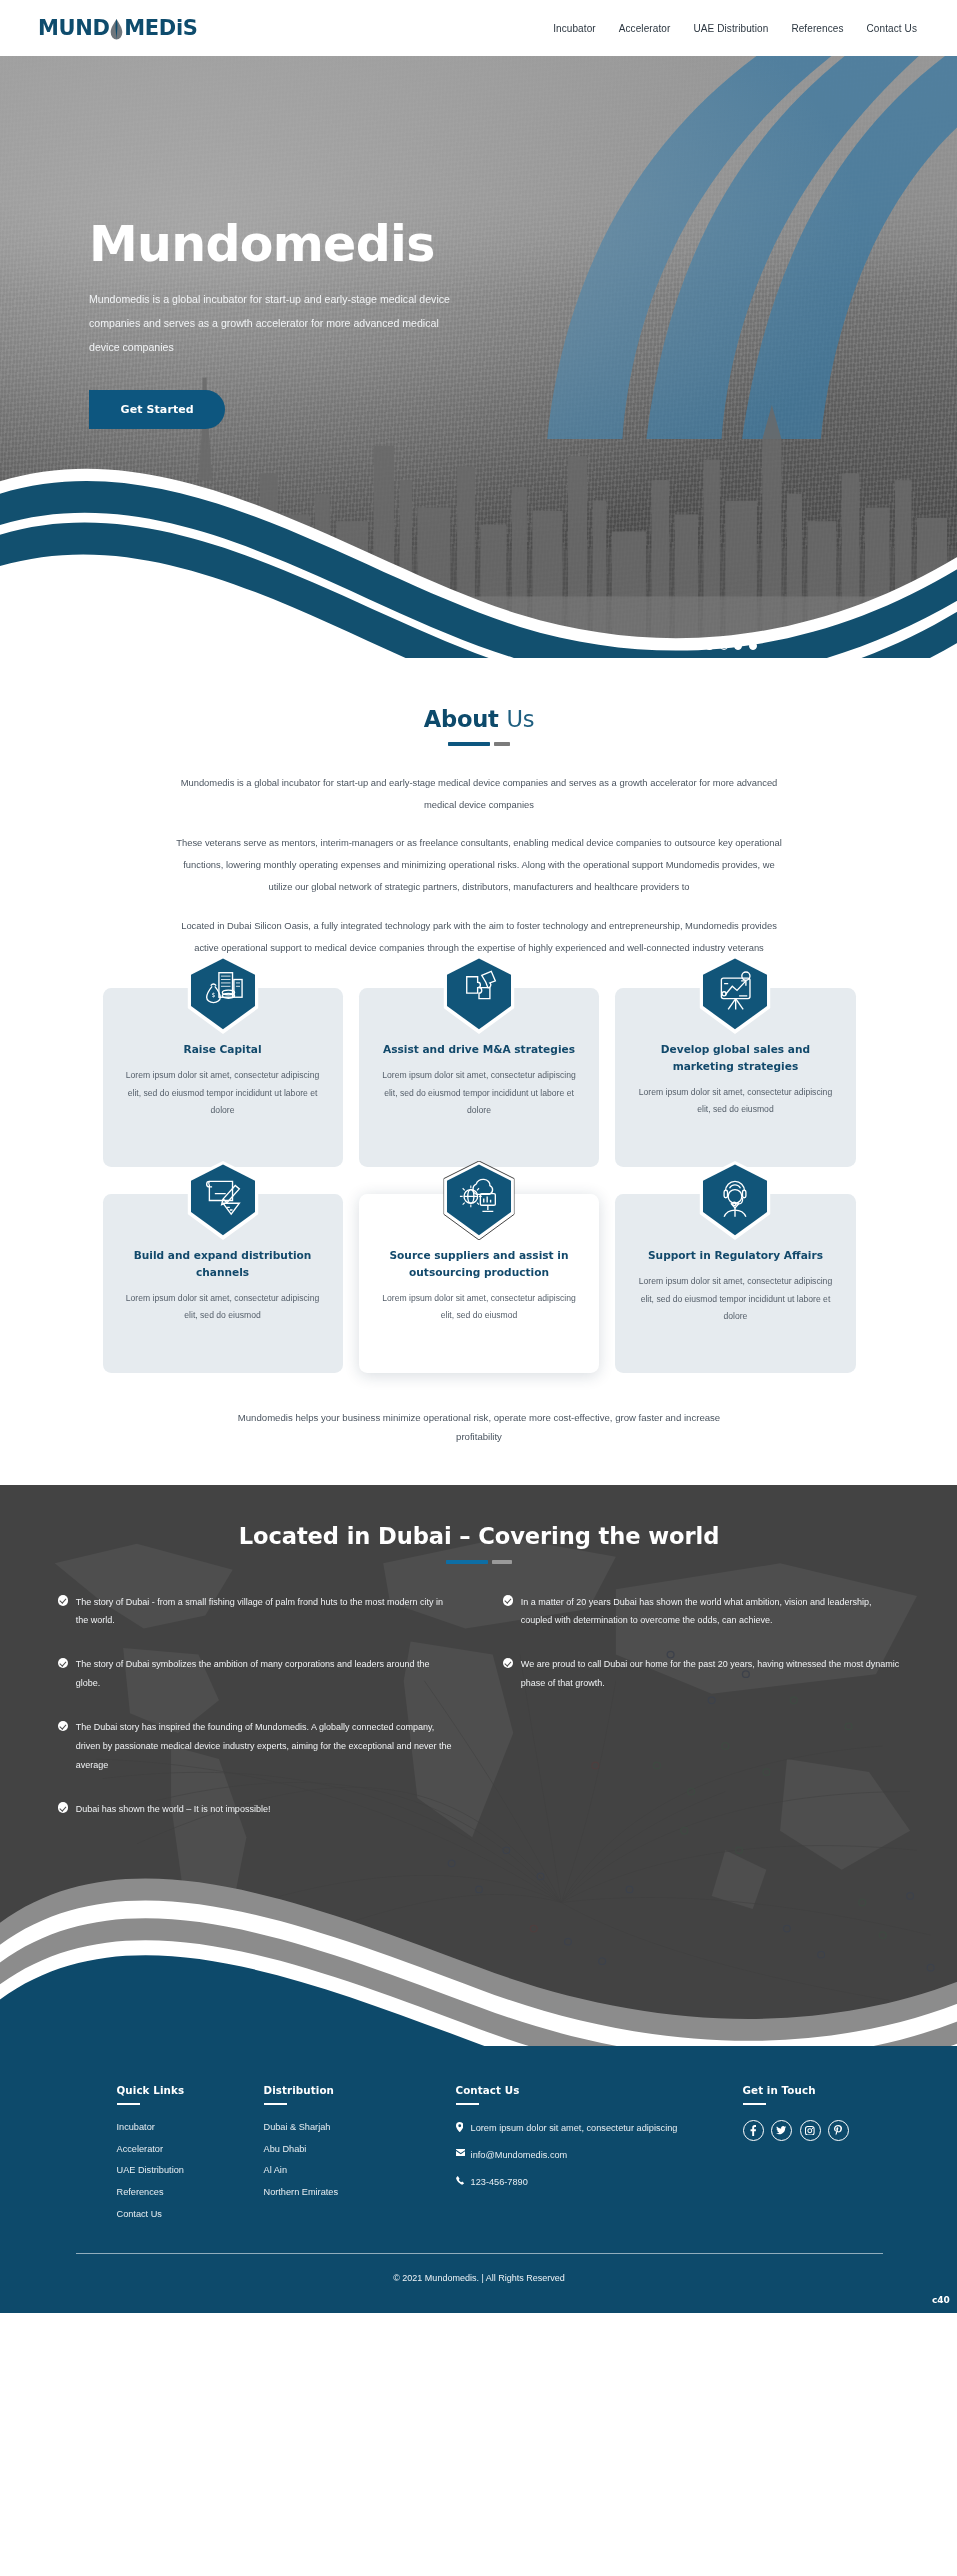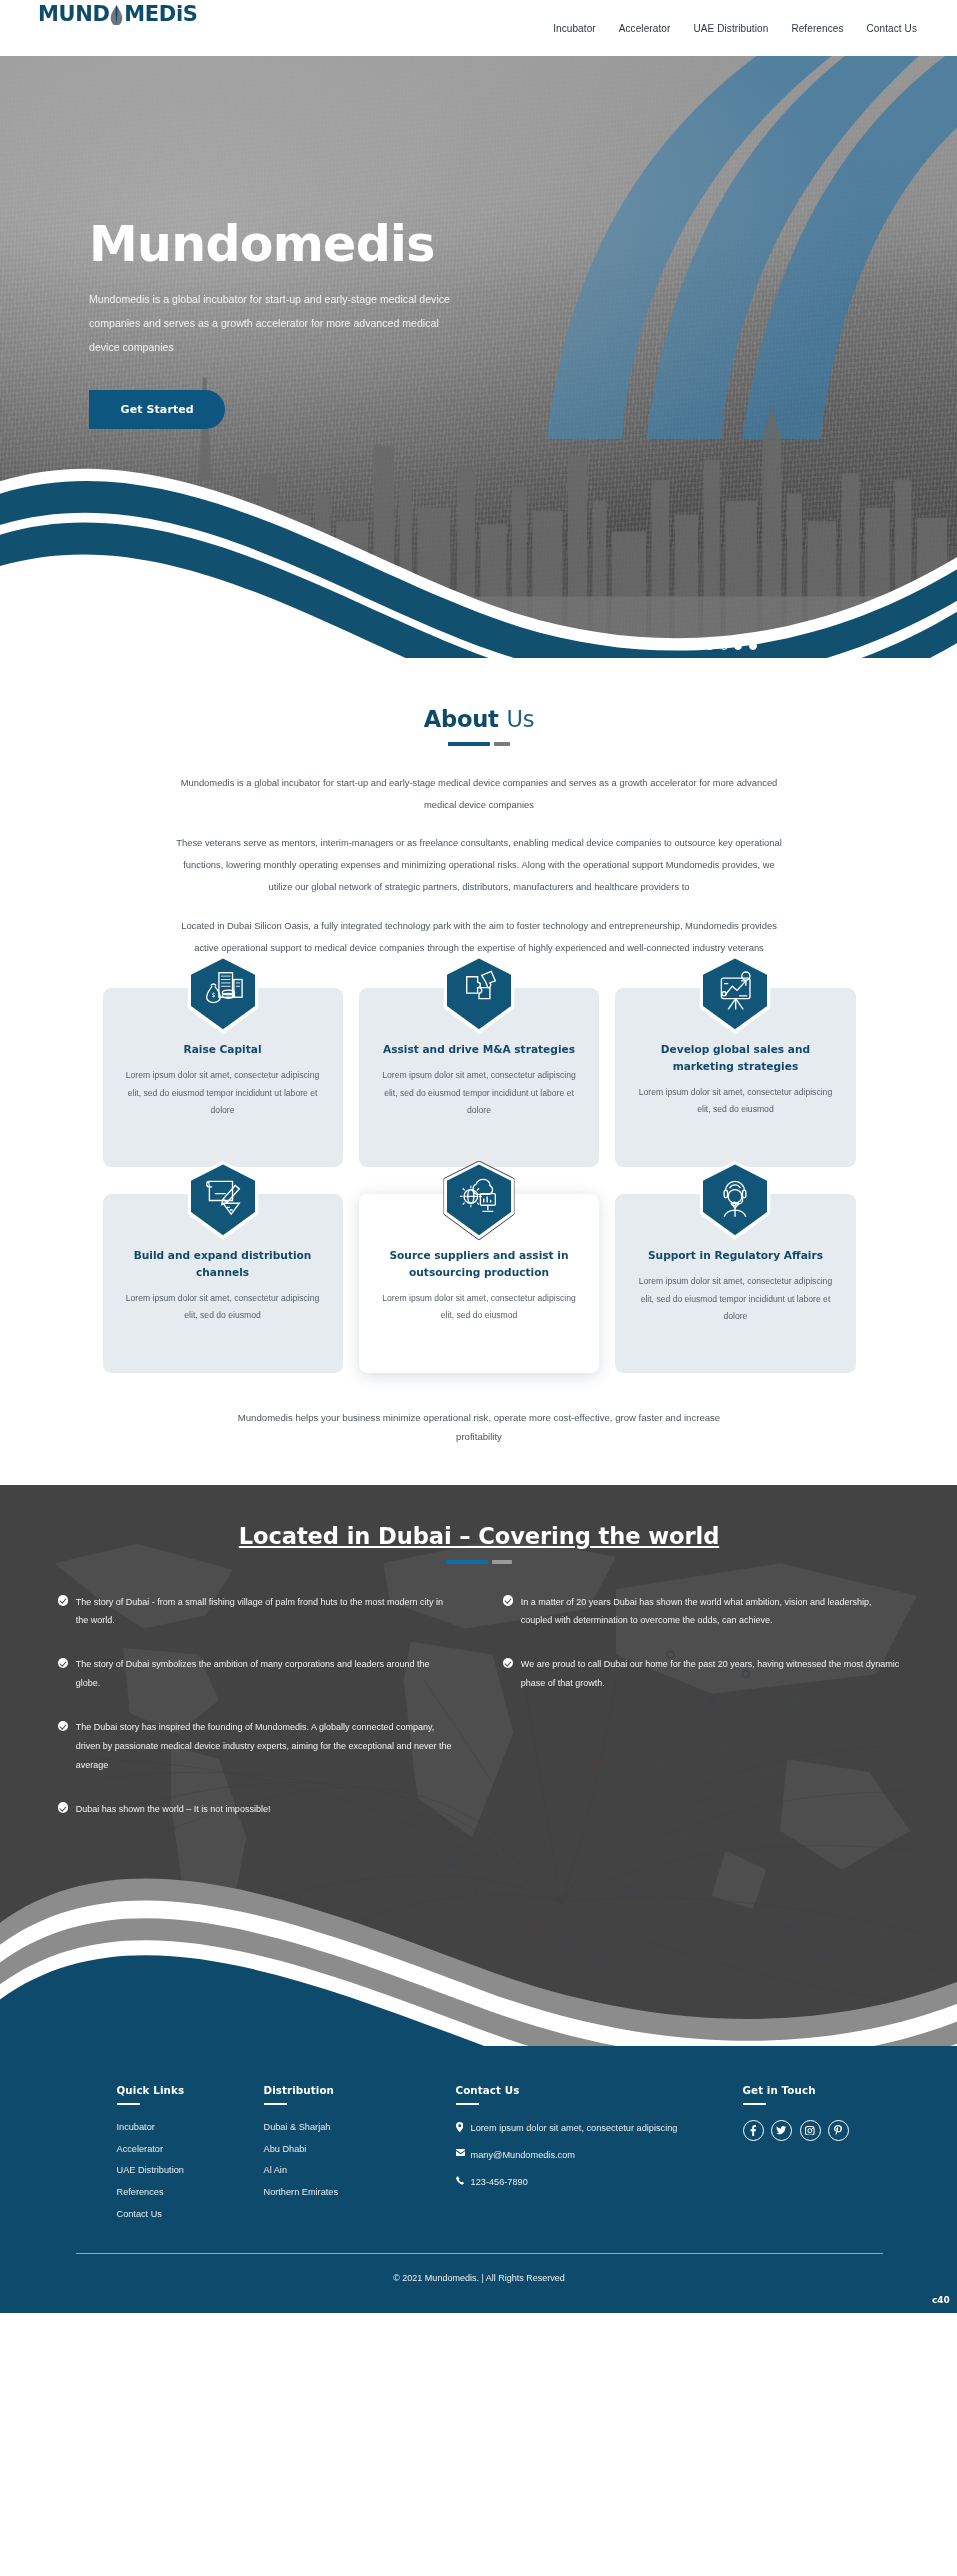--- a/index.html
+++ b/index.html
@@ -9,20 +9,21 @@
     background: #ffffff;
     color: #3a4450;
     -webkit-font-smoothing: antialiased;
   }
   .page { width: 958px; position: relative; overflow: hidden; }
 
   
   .header {
     height: 56px;
     display: flex;
+    align-items: center;
     padding: 0 41px 0 38px;
     background: #fff;
     position: relative;
     z-index: 40;
   }
   .logo { display: flex; align-items: center; height: 27px; }
   .logo-text {
     font-family: "DejaVu Sans", sans-serif;
     font-weight: 700;
     font-size: 21px;
@@ -233,21 +234,20 @@
   .dubai-map svg{display:block;width:100%;height:100%;}
   .dubai-overlay{ position:absolute; inset:0; background:rgba(62,62,62,.52);}
   .dubai-inner { position:relative; z-index:5; }
   .dubai h2 {
     text-align:center;
     font-family: "DejaVu Sans", sans-serif;
     font-size: 22.6px;
     font-weight: 700;
     color: #ffffff;
     letter-spacing: -0.1px;
-    text-decoration: underline;
   }
   .dubai .sec-rule { margin-top: 11.6px; }
   .dubai .sec-rule i { background:#0d6ea5; width:42px;}
   .dubai .sec-rule i.g { background:#9a9a9a; width:20.5px;}
   .dubai-cols {
     width: 842px;
     margin: 29px auto 0;
     display: grid;
     grid-template-columns: 1fr 1fr;
     column-gap: 48px;
@@ -777,21 +777,21 @@
               </svg>
           </span>
           <span>Lorem ipsum dolor sit amet, consectetur adipiscing</span>
         </div>
         <div class="fcontact-line">
           <span class="fi">
             <svg width="9.6" height="7.5" viewBox="0 0 14 11">
                 <path d="M0 1.2 L7 6 L14 1.2 L14 0 L0 0 Z M0 2.8 L0 11 L14 11 L14 2.8 L7 7.6 Z"></path>
               </svg>
           </span>
-          <span>many@Mundomedis.com</span>
+          <span>info@Mundomedis.com</span>
         </div>
         <div class="fcontact-line">
           <span class="fi">
             <svg width="9" height="9" viewBox="0 0 13 13">
                 <path d="M2.6 0 L0.6 2 C0 2.6 0.2 3.6 0.6 4.6 C1.6 7 3.2 9.2 5.4 10.6 C6.8 11.6 8.4 13 9.6 12.4 L11.8 10.6 L9 7.8 L7.4 9 C6.2 8.2 4.8 6.8 4 5.6 L5.2 4 Z"></path>
               </svg>
           </span>
           <span>123-456-7890</span>
         </div>
       </div>

